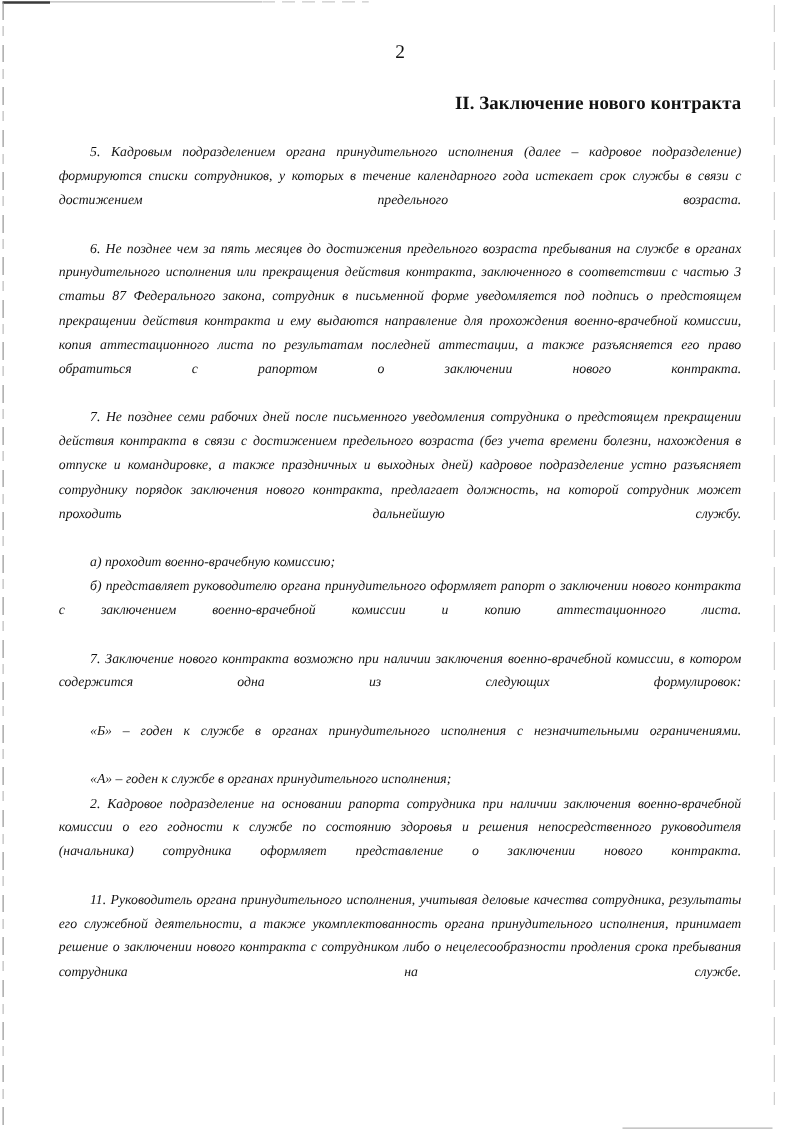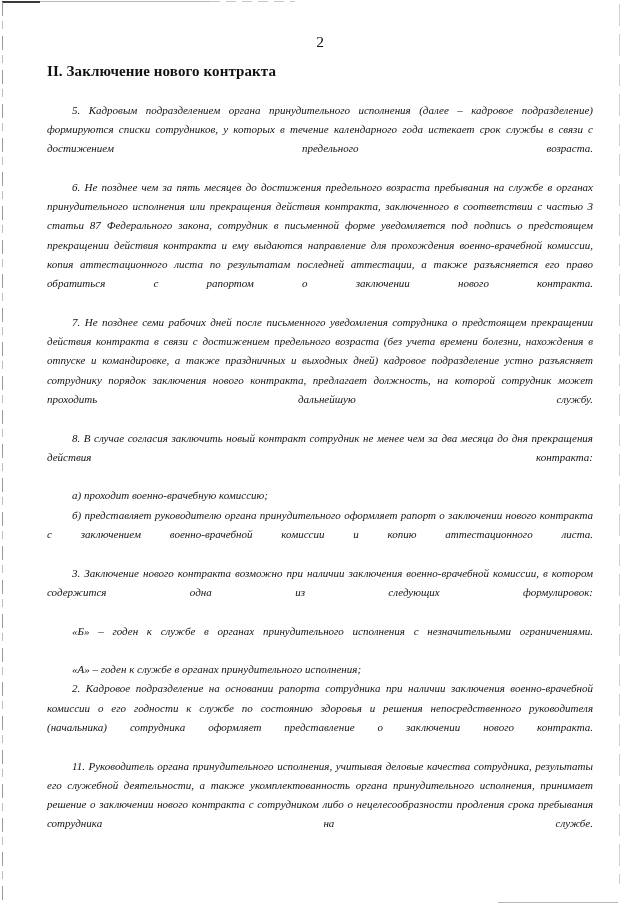--- a/index.html
+++ b/index.html
@@ -92,25 +92,25 @@
   }
 
   .page-number {
     text-align: center;
     font-size: 15.5px;
     line-height: 1;
     margin-top: 34px;
   }
 
   .doc-heading {
-    text-align: left;
+    text-align: right;
     font-weight: bold;
     font-size: 15px;
     line-height: 1.2;
-    margin-top: 12px;
+    margin-top: 24px;
     letter-spacing: 0.1px;
   }
 
   .body-text {
     margin-top: 21px;
   }
 
   p.para {
     margin: 0;
     font-size: 11px;
@@ -155,27 +155,26 @@
     <h1 class="doc-heading">II. Заключение нового контракта</h1>
 
     <div class="body-text">
 
       <p class="para">5. Кадровым подразделением органа принудительного исполнения (далее – кадровое подразделение) формируются списки сотрудников, у которых в течение календарного года истекает срок службы в связи с достижением предельного возраста.</p>
 
       <p class="para">6. Не позднее чем за пять месяцев до достижения предельного возраста пребывания на службе в органах принудительного исполнения или прекращения действия контракта, заключенного в соответствии с частью 3 статьи 87 Федерального закона, сотрудник в письменной форме уведомляется под подпись о предстоящем прекращении действия контракта и ему выдаются направление для прохождения военно-врачебной комиссии, копия аттестационного листа по результатам последней аттестации, а также разъясняется его право обратиться с рапортом о заключении нового контракта.</p>
 
       <p class="para">7. Не позднее семи рабочих дней после письменного уведомления сотрудника о предстоящем прекращении действия контракта в связи с достижением предельного возраста (без учета времени болезни, нахождения в отпуске и командировке, а также праздничных и выходных дней) кадровое подразделение устно разъясняет сотруднику порядок заключения нового контракта, предлагает должность, на которой сотрудник может проходить дальнейшую службу.</p>
 
-      <p class="para">8. В случае согласия заключить новый контракт сотрудник не менее чем за два месяца до дня прекращения действия контракта:</p>
 
       <p class="para sub-item last-natural">а) проходит военно-врачебную комиссию;</p>
 
       <p class="para sub-item">б) представляет руководителю органа принудительного оформляет рапорт о заключении нового контракта с заключением военно-врачебной комиссии и копию аттестационного листа.</p>
 
-      <p class="para">3. Заключение нового контракта возможно при наличии заключения военно-врачебной комиссии, в котором содержится одна из следующих формулировок:</p>
+      <p class="para">7. Заключение нового контракта возможно при наличии заключения военно-врачебной комиссии, в котором содержится одна из следующих формулировок:</p>
 
       <p class="para sub-item">«Б» – годен к службе в органах принудительного исполнения с незначительными ограничениями.</p>
 
       <p class="para sub-item last-natural">«А» – годен к службе в органах принудительного исполнения;</p>
 
       <p class="para">2. Кадровое подразделение на основании рапорта сотрудника при наличии заключения военно-врачебной комиссии о его годности к службе по состоянию здоровья и решения непосредственного руководителя (начальника) сотрудника оформляет представление о заключении нового контракта.</p>
 
       <p class="para">11. Руководитель органа принудительного исполнения, учитывая деловые качества сотрудника, результаты его служебной деятельности, а также укомплектованность органа принудительного исполнения, принимает решение о заключении нового контракта с сотрудником либо о нецелесообразности продления срока пребывания сотрудника на службе.</p>
 
     </div>

